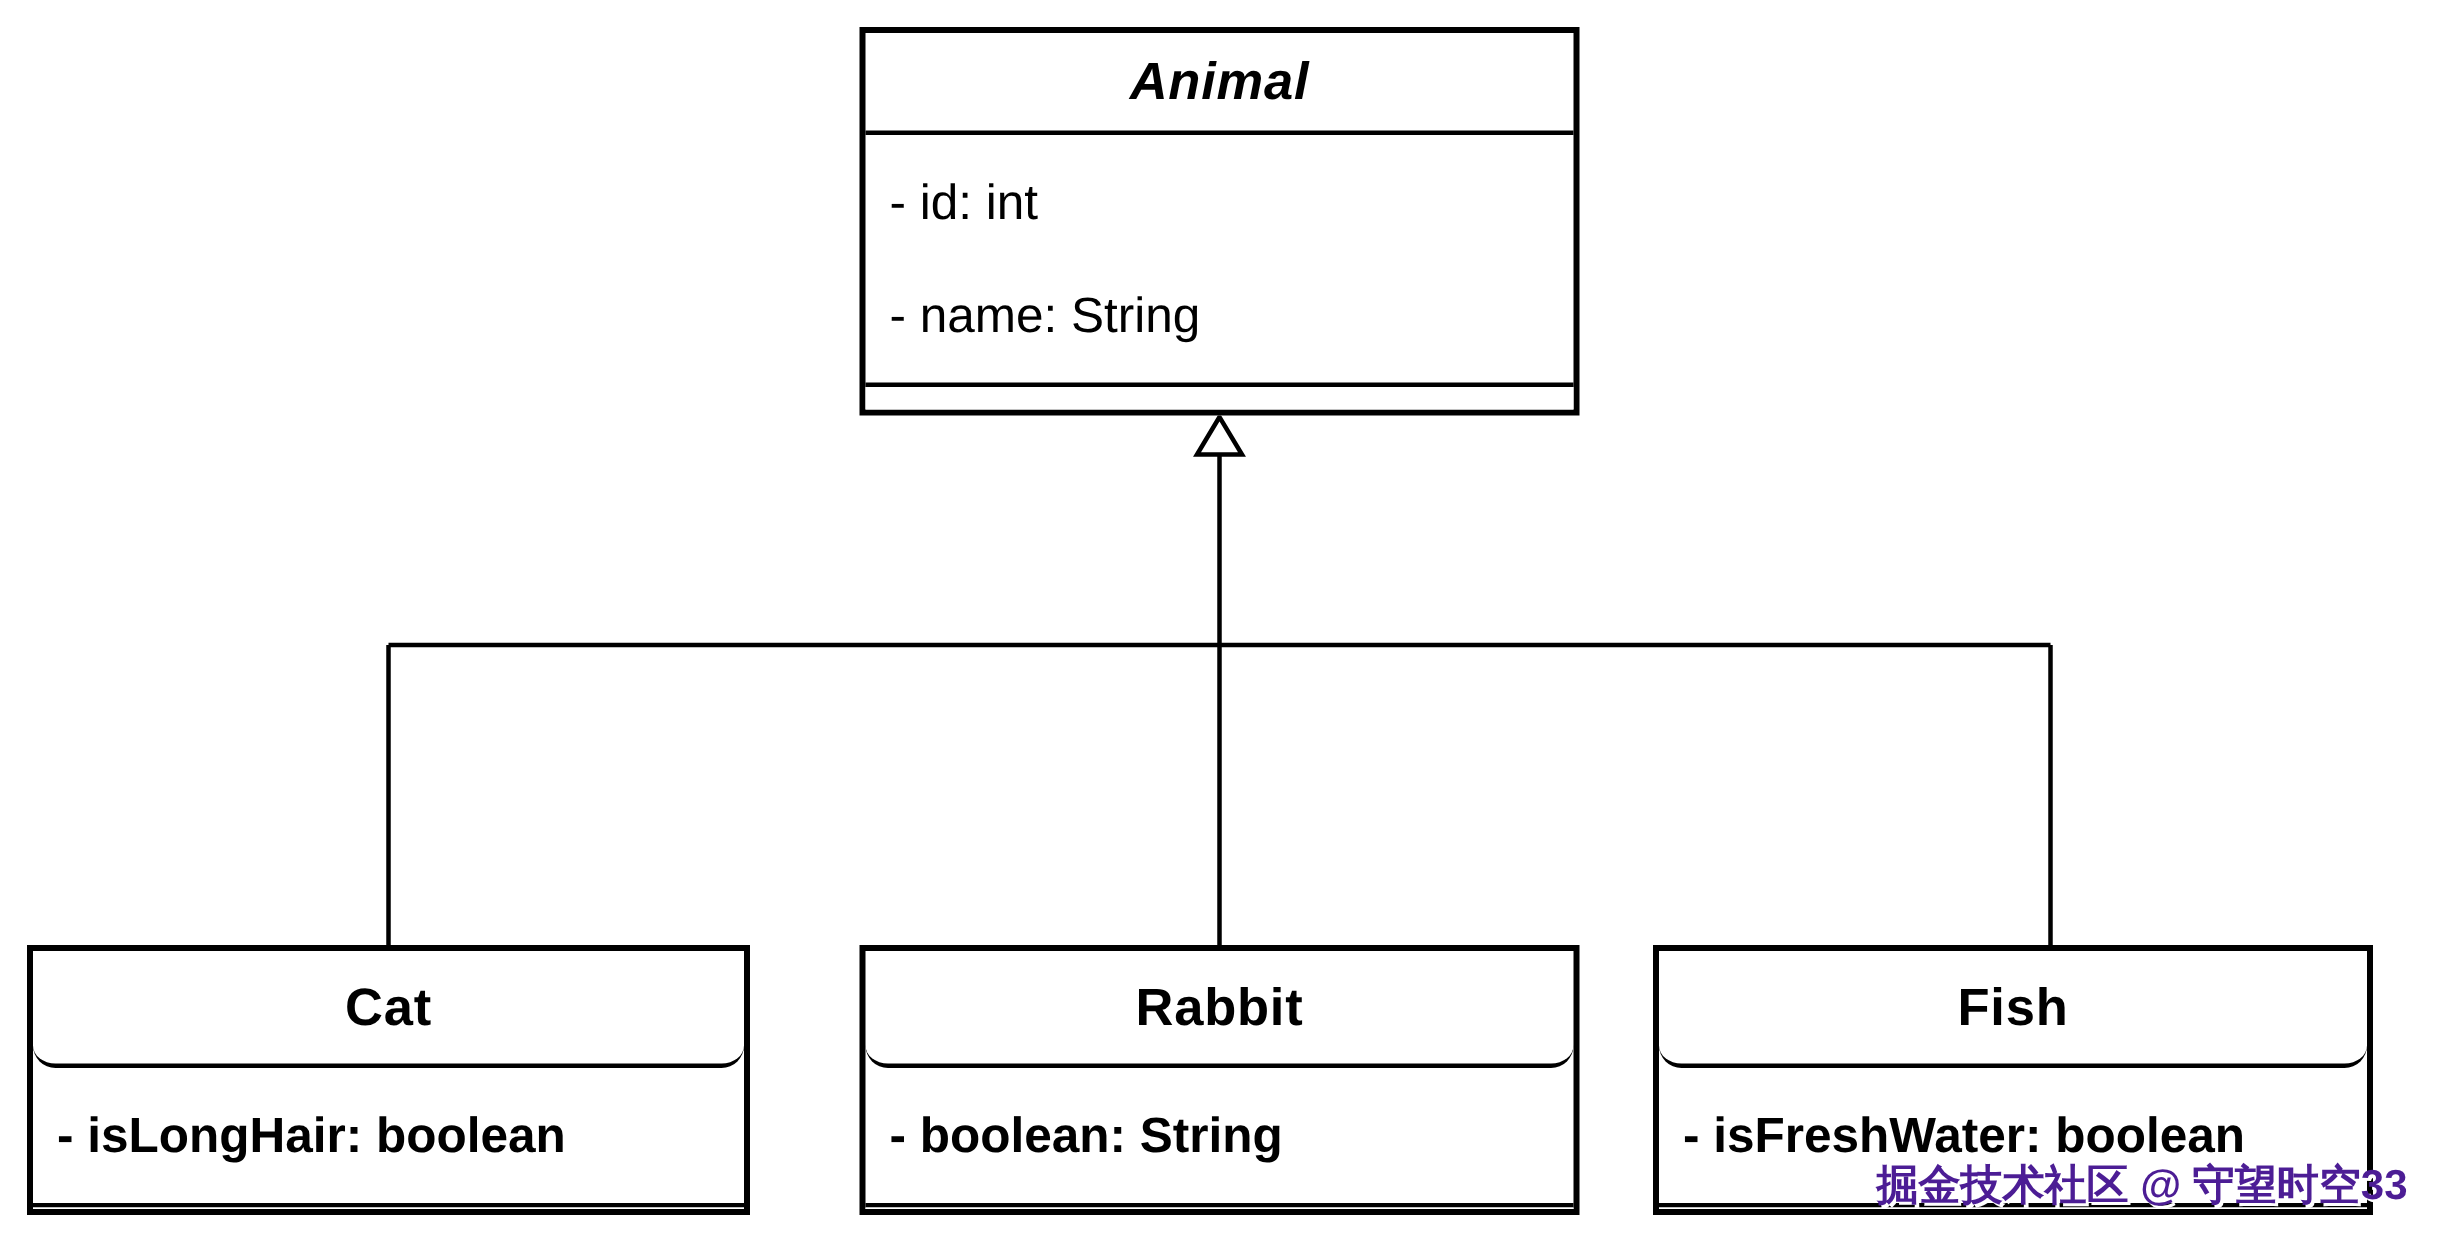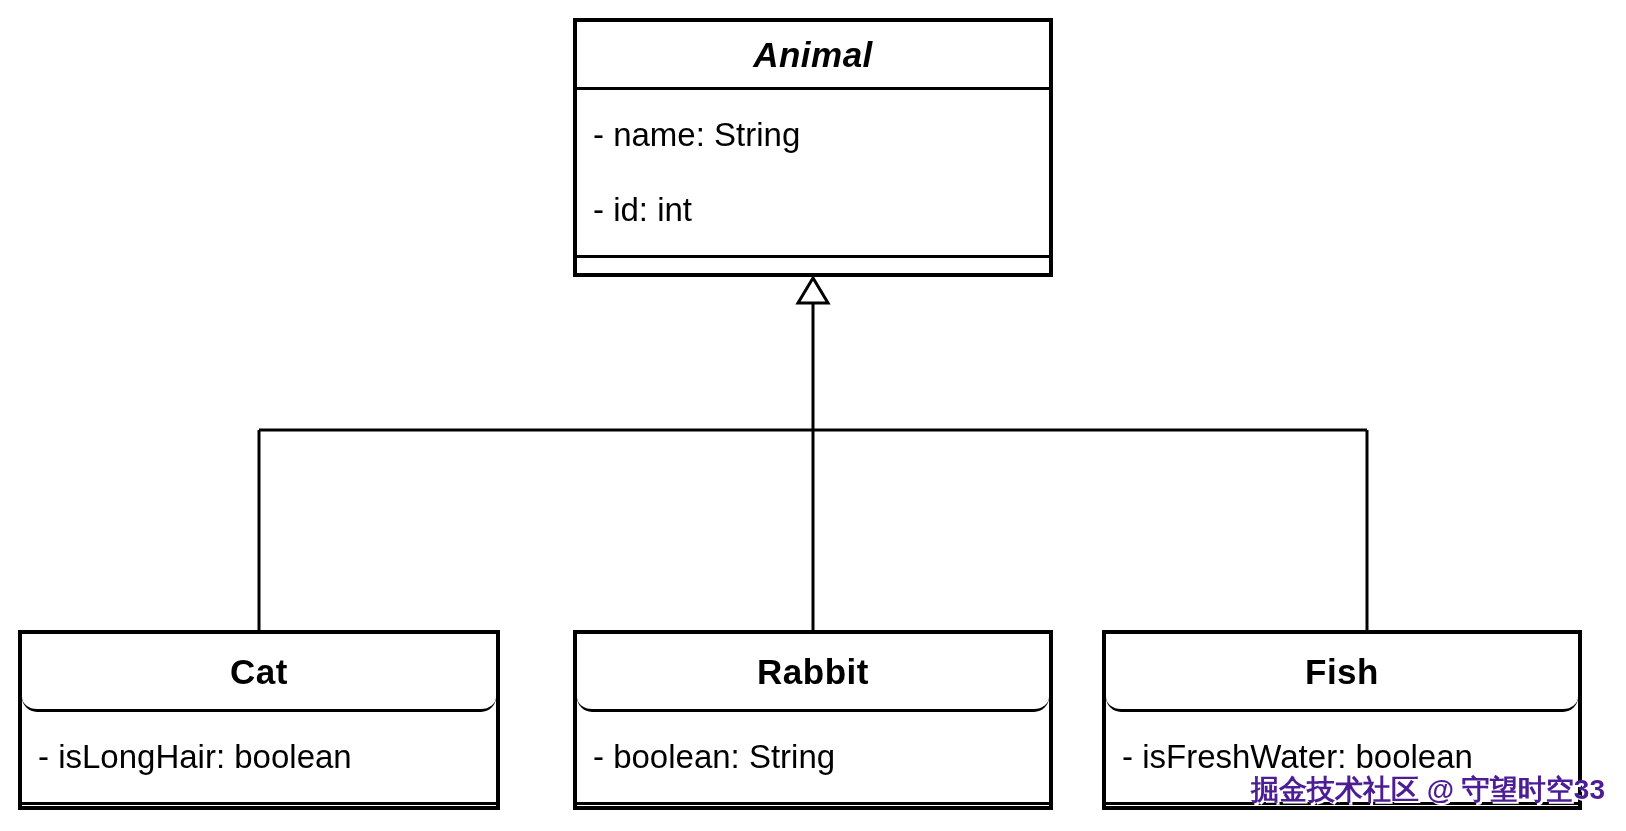--- a/index.html
+++ b/index.html
@@ -61,21 +61,21 @@
     background: #ffffff;
   }
   
   .box-animal { left: 573px; top: 18px; width: 480px; height: 259px; }
   .box-animal .title { height: 68px; }
   .box-animal .attrs { height: 168px; }
   .box-animal .attrs .attr-row { height: 75px; }
   
   .box-child { top: 630px; height: 180px; }
   .box-child .title { height: 78px; border-radius: 15px; }
-  .box-child .attrs { height: 93px; }
+  .box-child .attrs { height: 93px; font-weight: bold; }
   .box-child .attrs .attr-row { height: 89px; }
   .box-cat  { left: 18px;   width: 482px; }
   .box-rabbit { left: 573px;  width: 480px; justify-content: center; }
   .box-fish { left: 1102px; width: 480px; justify-content: flex-end; }
 
   .watermark {
     position: absolute;
     top: 771px;
     right: 21px;
     font-size: 28px;
@@ -99,22 +99,22 @@
     <line x1="259" y1="430" x2="259" y2="632" stroke="#000000" stroke-width="3"></line>
 
     <line x1="1367" y1="430" x2="1367" y2="632" stroke="#000000" stroke-width="3"></line>
 
     <polygon points="813,278 798,303 828,303" fill="#ffffff" stroke="#000000" stroke-width="3"></polygon>
   </svg>
 
   <div class="uml-class abstract box-animal">
     <div class="title">Animal</div>
     <div class="attrs">
+      <div class="attr-row">- id: int</div>
       <div class="attr-row">- name: String</div>
-      <div class="attr-row">- id: int</div>
     </div>
     <div class="methods"></div>
   </div>
 
   <div class="uml-class box-child box-cat">
     <div class="title">Cat</div>
     <div class="attrs">
       <div class="attr-row">- isLongHair: boolean</div>
     </div>
     <div class="methods"></div>

